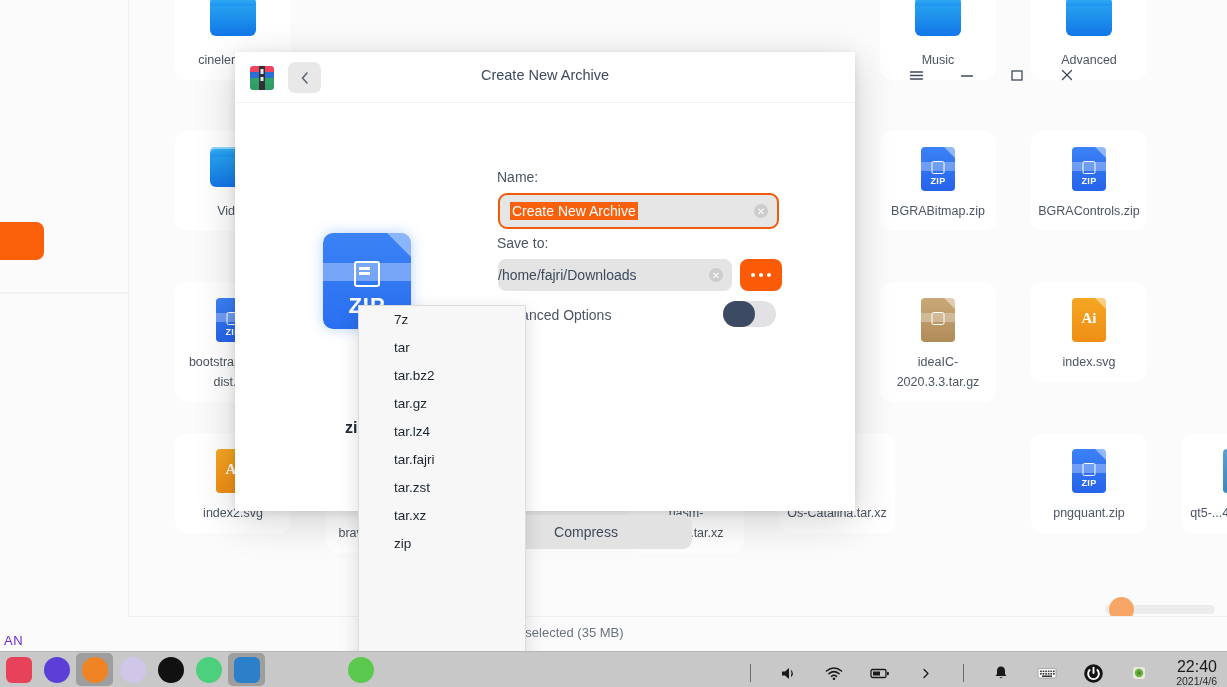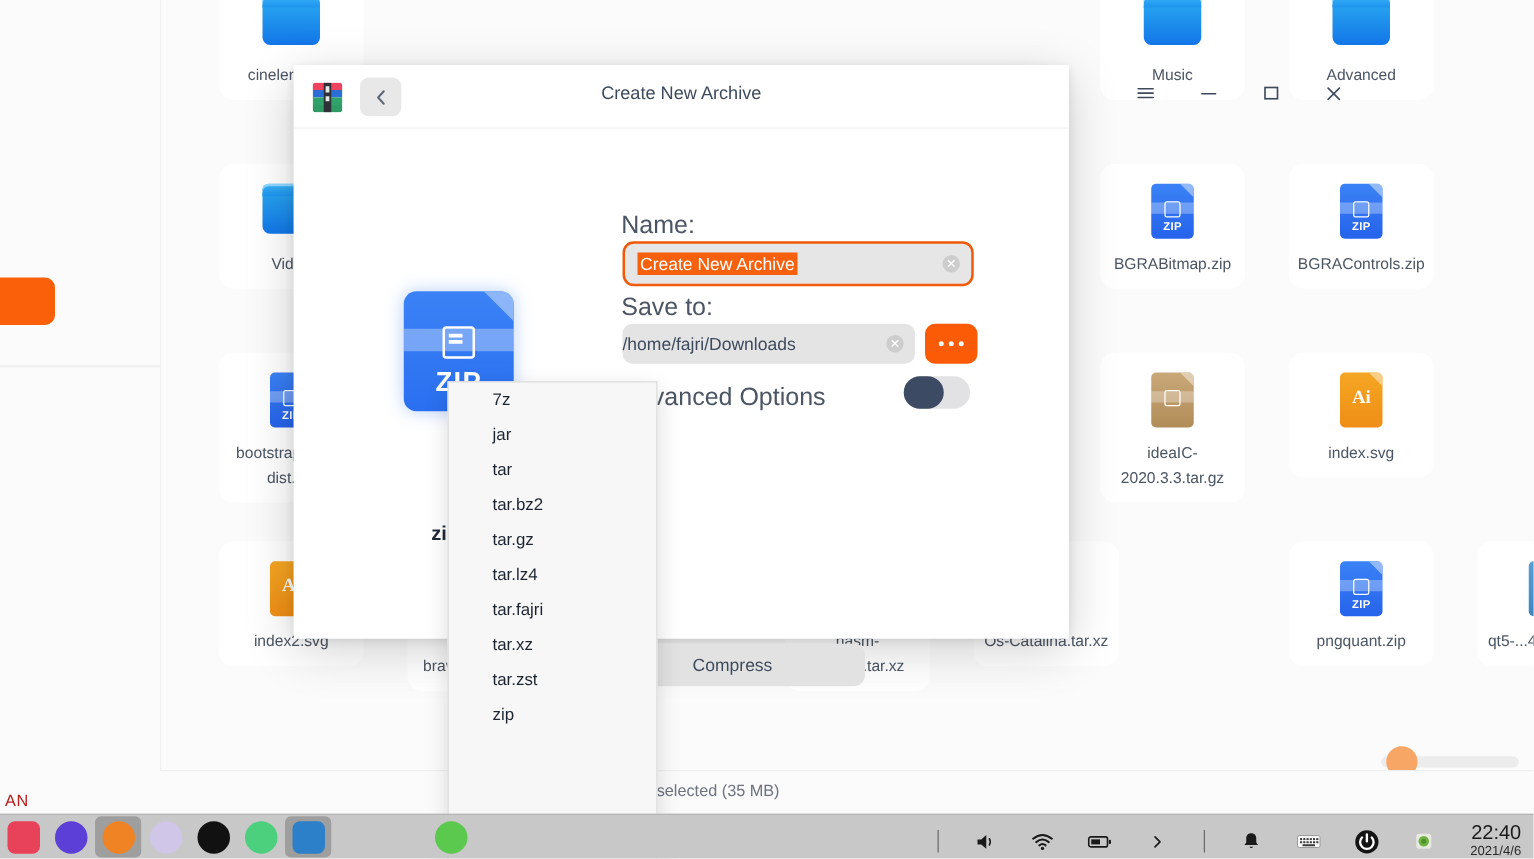--- a/index.html
+++ b/index.html
@@ -29,21 +29,21 @@
   .fm-sidebar-sel {
     position: absolute; left: -20px; top: 222px; width: 64px; height: 38px;
     background: #fa5f0a; border-radius: 8px;
   }
   .fm-sidebar-div {
     position: absolute; left: 0px; top: 292px; width: 128px; height: 2px;
     background: #f1f1f1;
   }
   .fm-sidebar-txt {
     position: absolute; left: 4px; top: 633px;
-    font-size: 13px; color: #b91c1c; letter-spacing: .5px;
+    font-size: 13px; color: #6d28d9; letter-spacing: .5px;
   }
   .fm-grid {
     position: absolute; left: 128px; top: 0; right: 0; height: 652px;
   }
   .fm-cell {
     position: absolute;
     width: 116px;
     border-radius: 12px;
     background: #ffffff;
     box-shadow: 0 0 0 0 rgba(0,0,0,0);
@@ -184,21 +184,21 @@
   .zip-hero .ext {
     position:absolute; left:0; right:0; bottom:10px; text-align:center;
     color:#fff; font-size:22px; font-weight:bold; letter-spacing:1px;
   }
   .fmt-label {
     position:absolute; left:110px; top:316px;
     font-size:16px; font-weight:bold; color:#1f2937;
   }
 
   .form-label {
-    position:absolute; font-size:20px; color:#4b5563;
+    position:absolute; font-size:14px; color:#4b5563;
   }
   .lbl-name { left:262px; top:66px; }
   .lbl-save { left:262px; top:132px; }
   .lbl-adv  { left:262px; top:204px; }
 
   .field {
     position:absolute; height:32px; border-radius:8px; background:#e4e4e4;
     display:flex; align-items:center;
   }
   .field .val {
@@ -526,28 +526,27 @@
       <div class="toggle">
         <div class="knob"></div>
       </div>
 
       <div class="compress-btn">Compress</div>
     </div>
   </div>
 
   <div id="dropdown">
       <div class="dd-item">7z</div>
-      <div class="dd-item">jar</div>
       <div class="dd-item">tar</div>
       <div class="dd-item">tar.bz2</div>
       <div class="dd-item">tar.gz</div>
       <div class="dd-item">tar.lz4</div>
       <div class="dd-item">tar.fajri</div>
+      <div class="dd-item">tar.zst</div>
       <div class="dd-item">tar.xz</div>
-      <div class="dd-item">tar.zst</div>
       <div class="dd-item">zip</div>
     </div>
 
   <div id="taskbar">
     <div class="tb-left" id="tb-left">
         <div class="tb-app">
           <div class="tb-ic" style="background: rgb(232, 65, 90);"></div>
         </div>
         <div class="tb-app">
           <div class="tb-ic" style="background: rgb(91, 63, 214); border-radius: 50%;"></div>

